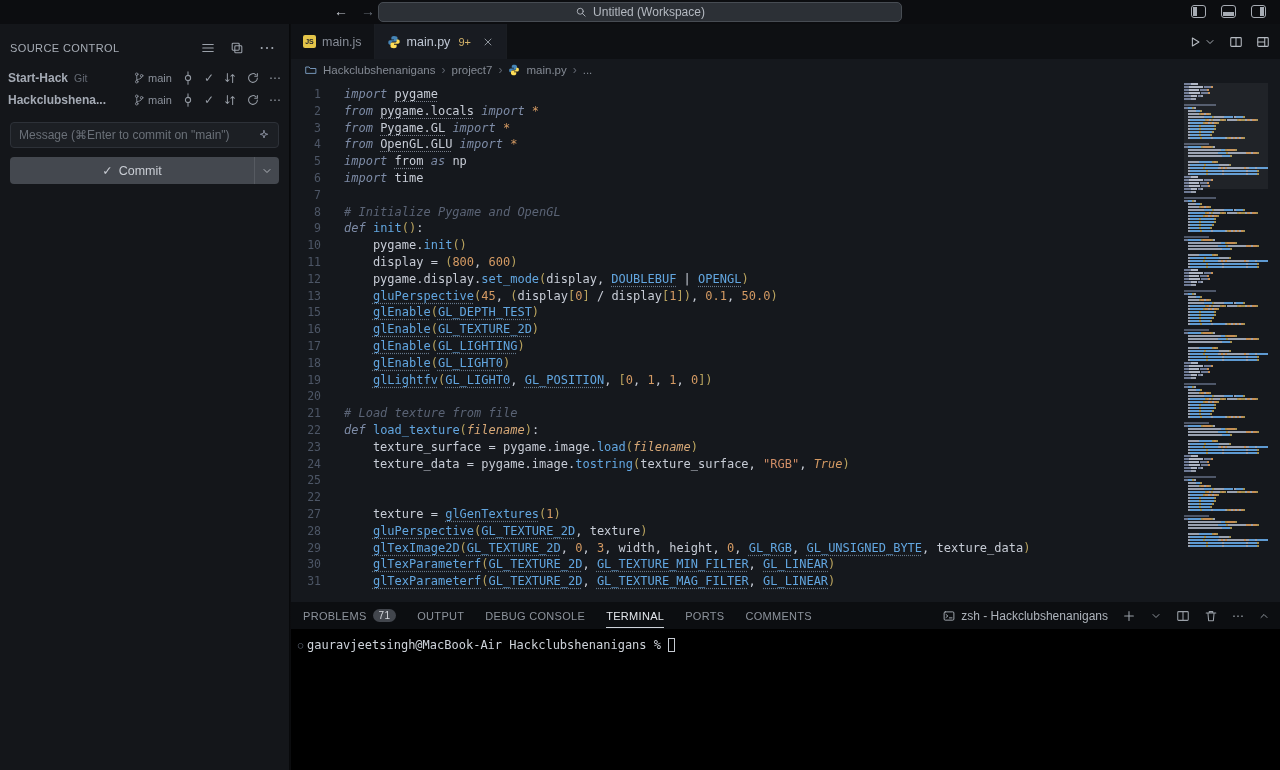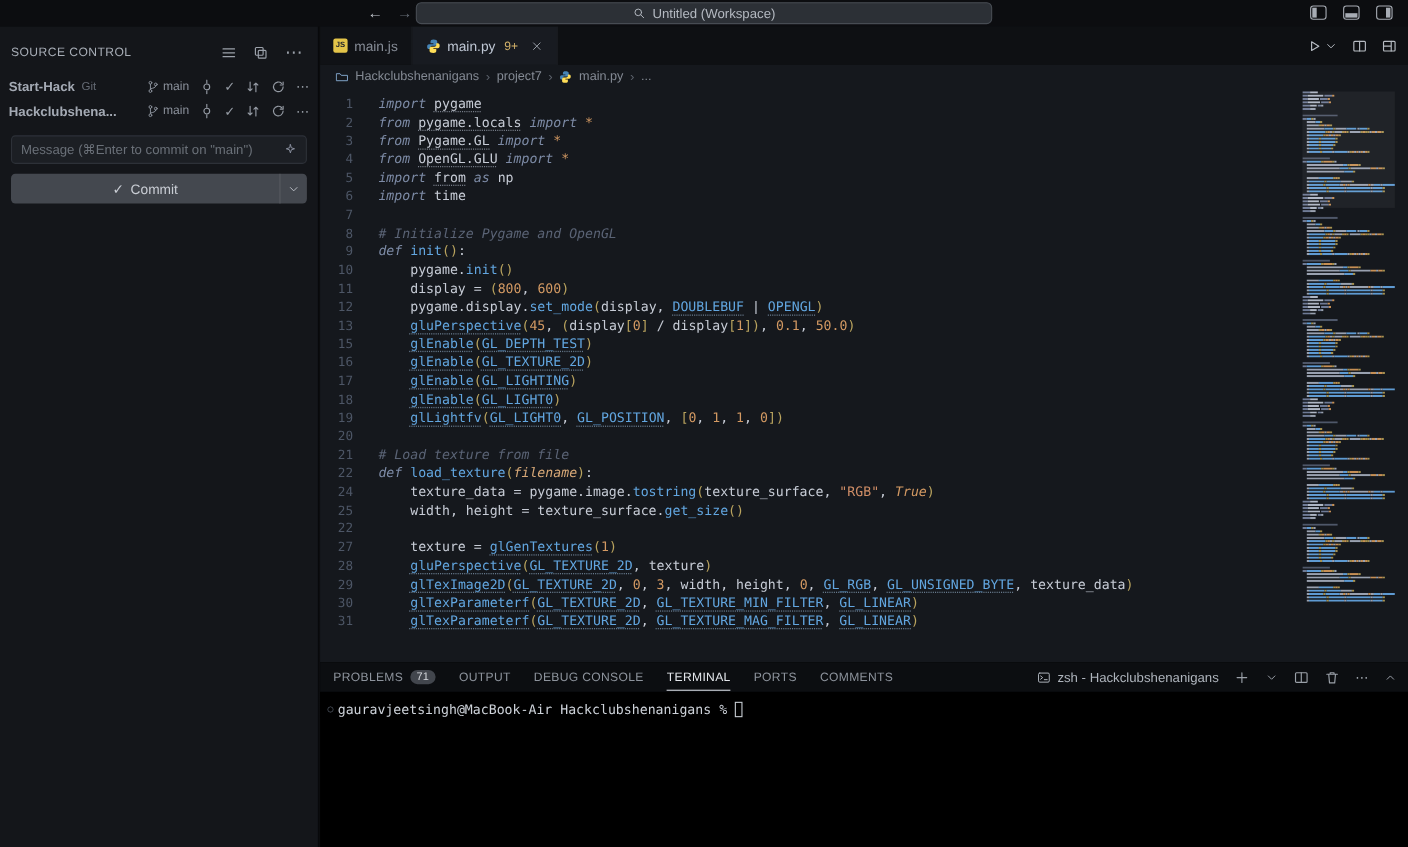--- a/index.html
+++ b/index.html
@@ -280,22 +280,23 @@
           <div class="line"><span class="ln">12</span><span class="code"><span class="tk-pln">    pygame.display.</span><span class="tk-fn">set_mode</span><span class="tk-br">(</span><span class="tk-pln">display, </span><span class="tk-fnu">DOUBLEBUF</span><span class="tk-pln"> | </span><span class="tk-fnu">OPENGL</span><span class="tk-br">)</span></span></div>
           <div class="line"><span class="ln">13</span><span class="code"><span class="tk-pln">    </span><span class="tk-fnu">gluPerspective</span><span class="tk-br">(</span><span class="tk-num">45</span><span class="tk-pln">, </span><span class="tk-br">(</span><span class="tk-pln">display</span><span class="tk-br">[</span><span class="tk-num">0</span><span class="tk-br">]</span><span class="tk-pln"> / display</span><span class="tk-br">[</span><span class="tk-num">1</span><span class="tk-br">]</span><span class="tk-br">)</span><span class="tk-pln">, </span><span class="tk-num">0.1</span><span class="tk-pln">, </span><span class="tk-num">50.0</span><span class="tk-br">)</span></span></div>
           <div class="line"><span class="ln">15</span><span class="code"><span class="tk-pln">    </span><span class="tk-fnu">glEnable</span><span class="tk-br">(</span><span class="tk-fnu">GL_DEPTH_TEST</span><span class="tk-br">)</span></span></div>
           <div class="line"><span class="ln">16</span><span class="code"><span class="tk-pln">    </span><span class="tk-fnu">glEnable</span><span class="tk-br">(</span><span class="tk-fnu">GL_TEXTURE_2D</span><span class="tk-br">)</span></span></div>
           <div class="line"><span class="ln">17</span><span class="code"><span class="tk-pln">    </span><span class="tk-fnu">glEnable</span><span class="tk-br">(</span><span class="tk-fnu">GL_LIGHTING</span><span class="tk-br">)</span></span></div>
           <div class="line"><span class="ln">18</span><span class="code"><span class="tk-pln">    </span><span class="tk-fnu">glEnable</span><span class="tk-br">(</span><span class="tk-fnu">GL_LIGHT0</span><span class="tk-br">)</span></span></div>
           <div class="line"><span class="ln">19</span><span class="code"><span class="tk-pln">    </span><span class="tk-fnu">glLightfv</span><span class="tk-br">(</span><span class="tk-fnu">GL_LIGHT0</span><span class="tk-pln">, </span><span class="tk-fnu">GL_POSITION</span><span class="tk-pln">, </span><span class="tk-br">[</span><span class="tk-num">0</span><span class="tk-pln">, </span><span class="tk-num">1</span><span class="tk-pln">, </span><span class="tk-num">1</span><span class="tk-pln">, </span><span class="tk-num">0</span><span class="tk-br">])</span></span></div>
           <div class="line"><span class="ln">20</span><span class="code"></span></div>
           <div class="line"><span class="ln">21</span><span class="code"><span class="tk-cmt"># Load texture from file</span></span></div>
           <div class="line"><span class="ln">22</span><span class="code"><span class="tk-kw">def </span><span class="tk-fn">load_texture</span><span class="tk-br">(</span><span class="tk-prm">filename</span><span class="tk-br">)</span><span class="tk-pln">:</span></span></div>
+          <div class="line"><span class="ln">23</span><span class="code"><span class="tk-pln">    texture_surface = pygame.image.</span><span class="tk-fn">load</span><span class="tk-br">(</span><span class="tk-prm">filename</span><span class="tk-br">)</span></span></div>
           <div class="line"><span class="ln">24</span><span class="code"><span class="tk-pln">    texture_data = pygame.image.</span><span class="tk-fn">tostring</span><span class="tk-br">(</span><span class="tk-pln">texture_surface, </span><span class="tk-str">"RGB"</span><span class="tk-pln">, </span><span class="tk-bool">True</span><span class="tk-br">)</span></span></div>
-          <div class="line"><span class="ln">25</span><span class="code"><span class="tk-pln">    width, height = texture_surface.</span><span class="tk-fn">get_size</span><span class="tk-br">()</span></span></div>
+          <div class="line"><span class="ln">25</span></div>
           <div class="line"><span class="ln">22</span><span class="code"></span></div>
           <div class="line"><span class="ln">27</span><span class="code"><span class="tk-pln">    texture = </span><span class="tk-fnu">glGenTextures</span><span class="tk-br">(</span><span class="tk-num">1</span><span class="tk-br">)</span></span></div>
           <div class="line"><span class="ln">28</span><span class="code"><span class="tk-pln">    </span><span class="tk-fnu">gluPerspective</span><span class="tk-br">(</span><span class="tk-fnu">GL_TEXTURE_2D</span><span class="tk-pln">, texture</span><span class="tk-br">)</span></span></div>
           <div class="line"><span class="ln">29</span><span class="code"><span class="tk-pln">    </span><span class="tk-fnu">glTexImage2D</span><span class="tk-br">(</span><span class="tk-fnu">GL_TEXTURE_2D</span><span class="tk-pln">, </span><span class="tk-num">0</span><span class="tk-pln">, </span><span class="tk-num">3</span><span class="tk-pln">, width, height, </span><span class="tk-num">0</span><span class="tk-pln">, </span><span class="tk-fnu">GL_RGB</span><span class="tk-pln">, </span><span class="tk-fnu">GL_UNSIGNED_BYTE</span><span class="tk-pln">, texture_data</span><span class="tk-br">)</span></span></div>
           <div class="line"><span class="ln">30</span><span class="code"><span class="tk-pln">    </span><span class="tk-fnu">glTexParameterf</span><span class="tk-br">(</span><span class="tk-fnu">GL_TEXTURE_2D</span><span class="tk-pln">, </span><span class="tk-fnu">GL_TEXTURE_MIN_FILTER</span><span class="tk-pln">, </span><span class="tk-fnu">GL_LINEAR</span><span class="tk-br">)</span></span></div>
           <div class="line"><span class="ln">31</span><span class="code"><span class="tk-pln">    </span><span class="tk-fnu">glTexParameterf</span><span class="tk-br">(</span><span class="tk-fnu">GL_TEXTURE_2D</span><span class="tk-pln">, </span><span class="tk-fnu">GL_TEXTURE_MAG_FILTER</span><span class="tk-pln">, </span><span class="tk-fnu">GL_LINEAR</span><span class="tk-br">)</span></span></div>
         </div>
       <div class="minimap">
         <div class="mm-viewport"></div>
         <div>

